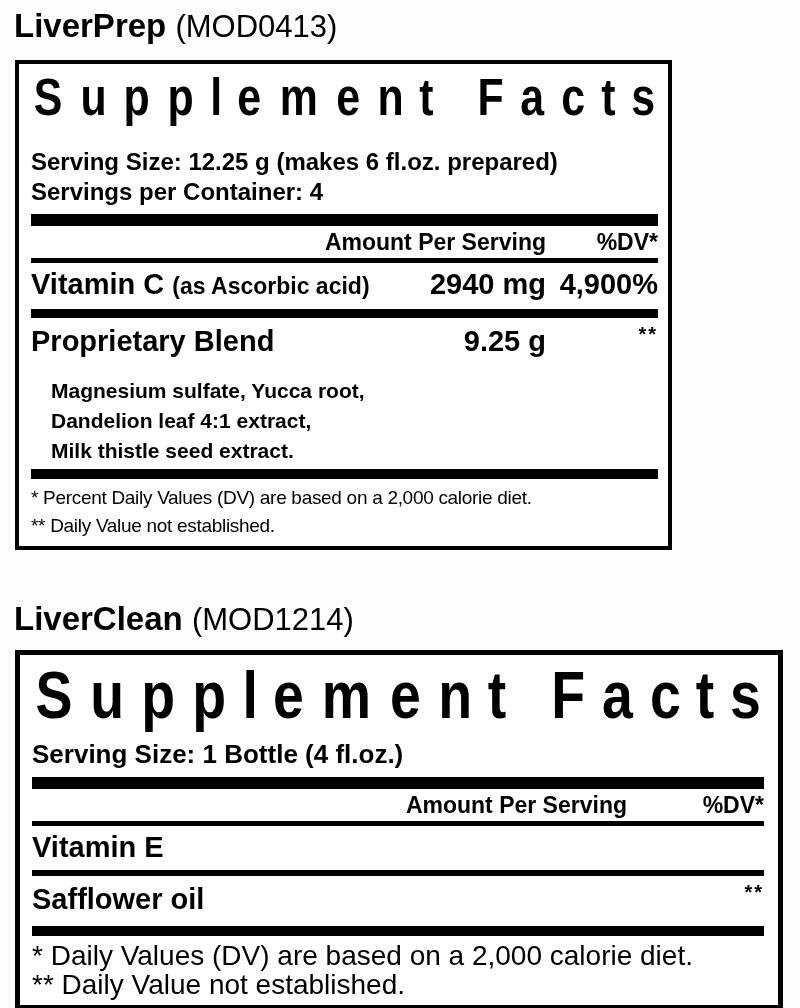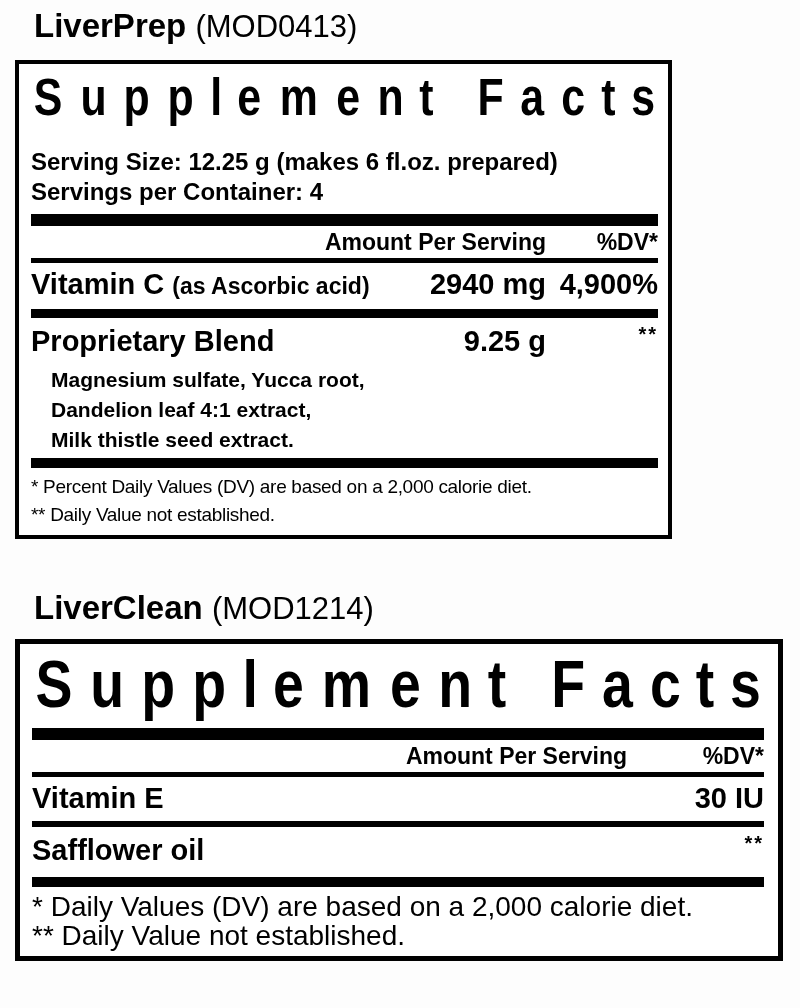--- a/index.html
+++ b/index.html
@@ -5,21 +5,21 @@
   html,body{margin:0;padding:0;}
   body{
     width:800px;height:1008px;
     background:#fdfdfd;
     color:#000;
     font-family:"Liberation Sans","DejaVu Sans",sans-serif;
     overflow:hidden;
   }
   .page{padding:6px 0 0 0;}
   .prod-title{
-    padding-left:34px;
+    padding-left:14px;
     font-size:33px;line-height:40px;font-weight:bold;
     white-space:nowrap;
   }
   .prod-title .code{font-weight:normal;font-size:31px;}
   .facts-box{
     box-sizing:border-box;
     margin-left:15px;
     background:#fff;
     border:4px solid #000;
   }
@@ -55,21 +55,21 @@
   .c-dv{text-align:right;white-space:nowrap;}
   .box1 .c-dv{width:112px;}
   .box2 .c-dv{width:137px;}
 
   .hdr{font-size:23px;font-weight:bold;line-height:27px;padding:3px 0 2px 0;}
   .nutr{font-size:29px;font-weight:bold;line-height:42px;}
   .nutr .detail{font-size:23px;font-weight:bold;}
   .stars{font-size:20px;letter-spacing:2px;position:relative;top:-10px;}
 
   .ingr{font-size:21px;line-height:30px;font-weight:bold;padding-left:20px;white-space:nowrap;}
-  .ingr-block{margin:0 0 2px 0;}
+  .ingr-block{margin:11px 0 2px 0;}
 
   .fn{font-weight:normal;white-space:nowrap;}
   .box1 .fn{font-size:19px;line-height:28px;letter-spacing:-0.3px;}
   .box2 .fn{font-size:28px;line-height:29px;}
   .fn-block{margin-top:3px;}
 </style>
 </head>
 <body>
 
 <div class="page">
@@ -158,34 +158,34 @@
         <span>n</span>
         <span>t</span>
         <span> </span>
         <span>F</span>
         <span>a</span>
         <span>c</span>
         <span>t</span>
         <span>s</span>
       </div>
 
+    <div class="srv">Serving Size: 1 Bottle (4 fl.oz.)</div>
 
     <div class="bar bar12"></div>
 
     <div class="cols hdr">
       <div class="c-name"></div>
       <div class="c-amt">Amount Per Serving</div>
       <div class="c-dv">%DV*</div>
     </div>
 
     <div class="bar bar5"></div>
 
     <div class="cols nutr">
       <div class="c-name">Vitamin E</div>
-      <div class="c-amt">30 IU</div>
     </div>
 
     <div class="bar bar6"></div>
 
     <div class="cols nutr">
       <div class="c-name">Safflower oil</div>
       <div class="c-amt"></div>
       <div class="c-dv"><span class="stars">**</span></div>
     </div>
 

